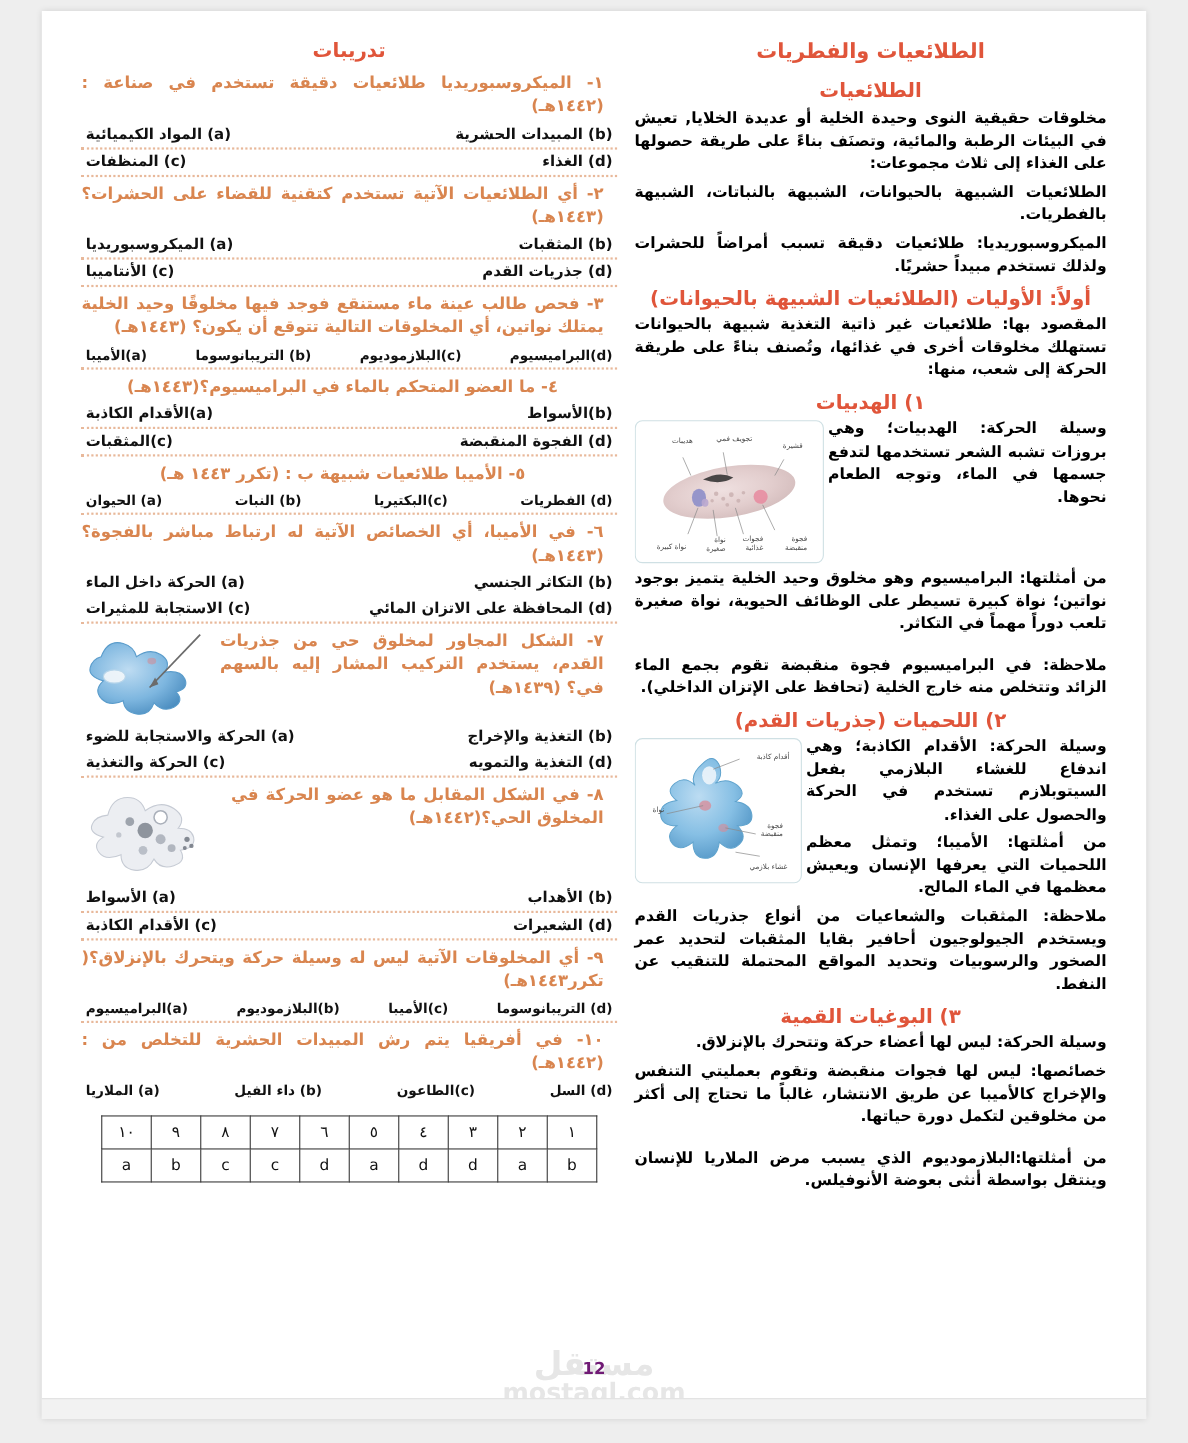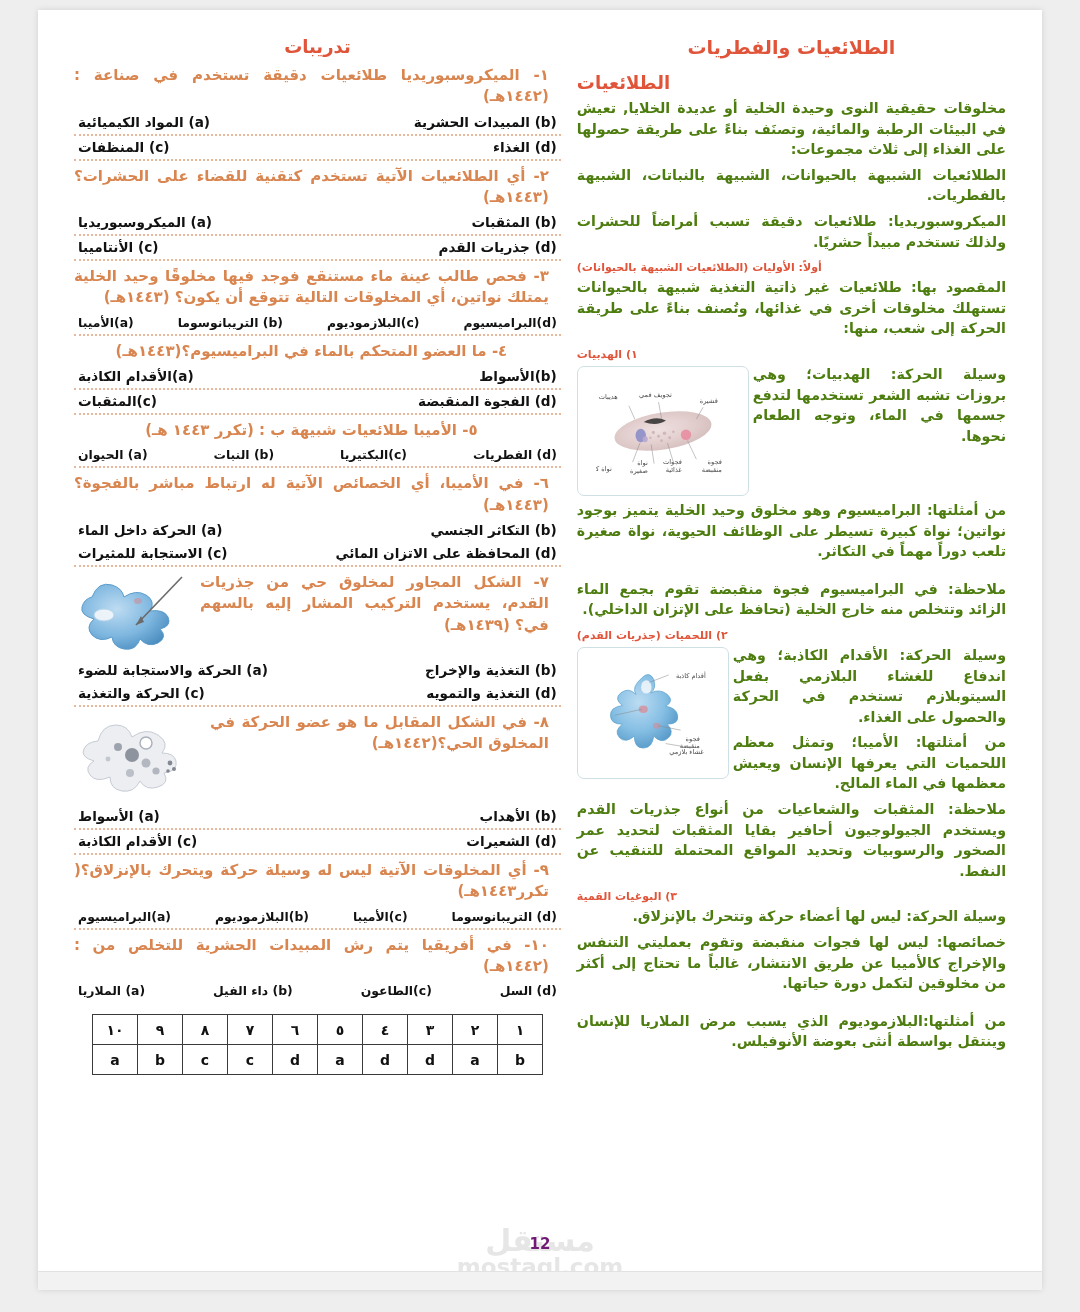--- a/index.html
+++ b/index.html
@@ -19,37 +19,37 @@
   .cols{display:flex;flex-direction:row;height:1195px;padding:26px 22px 0 22px;box-sizing:border-box;}
   .col-right{width:47%;padding:0 14px 0 8px;box-sizing:border-box;}
   .col-left{width:53%;padding:0 8px 0 14px;box-sizing:border-box;}
 
   .doc-title{
     color:#e0553a;font-weight:bold;font-size:19px;
     text-align:center;margin:0 0 14px 0;
   }
   .sec-title{
     color:#e0553a;font-weight:bold;font-size:18px;
-    text-align:left;margin:0 0 5px 0;
+    text-align:center;margin:0 0 5px 0;
   }
   .sub-title{
-    color:#e0553a;font-weight:bold;font-size:11px;
-    text-align:left;margin:9px 0 3px 0;
+    color:#e0553a;font-weight:bold;font-size:18px;
+    text-align:center;margin:9px 0 3px 0;
   }
   .body-text{
-    color:#4d7c0f;font-weight:bold;font-size:14.2px;line-height:1.45;
+    color:#000000;font-weight:bold;font-size:14.2px;line-height:1.45;
     text-align:justify;text-align-last:right;margin:0 0 5px 0;
     direction:rtl;
   }
   .gap{height:12px;}
 
   
   .fig{
     border:1px solid #cfe0e4;border-radius:7px;background:#fff;
-    padding:18px;box-sizing:border-box;
+    padding:6px;box-sizing:border-box;
   }
   .fig-para{float:left;width:172px;height:130px;margin:2px 4px 4px 0;}
   .fig-amoe{float:left;width:152px;height:132px;margin:2px 4px 4px 0;}
   .figinner{position:relative;width:100%;height:100%;overflow:hidden;}
   .lbl{
     position:absolute;font-size:6.6px;color:#4a4a4a;
     font-family:"DejaVu Sans","Liberation Sans",sans-serif;
     white-space:nowrap;
   }
 
@@ -72,21 +72,21 @@
   .sep{border-bottom:2px dotted #e8b89a;height:0;margin:0;}
   .q-wrap{overflow:hidden;}
   .qfig{float:left;margin:0 6px 2px 0;}
 
   table.answers{
     border-collapse:collapse;margin:12px auto 0 auto;direction:rtl;
   }
   table.answers td{
     border:1px solid #3a3a3a;width:42px;height:27px;
     text-align:center;vertical-align:middle;
-    font-weight:bold;font-size:14px;color:#111;
+    font-weight:normal;font-size:14px;color:#111;
   }
 
   .footer{
     position:relative;height:78px;
     display:flex;align-items:center;justify-content:center;
   }
   .wm{
     position:absolute;left:0;right:0;top:18px;text-align:center;
     color:#e6e6e6;font-weight:bold;font-size:30px;letter-spacing:1px;
     user-select:none;

